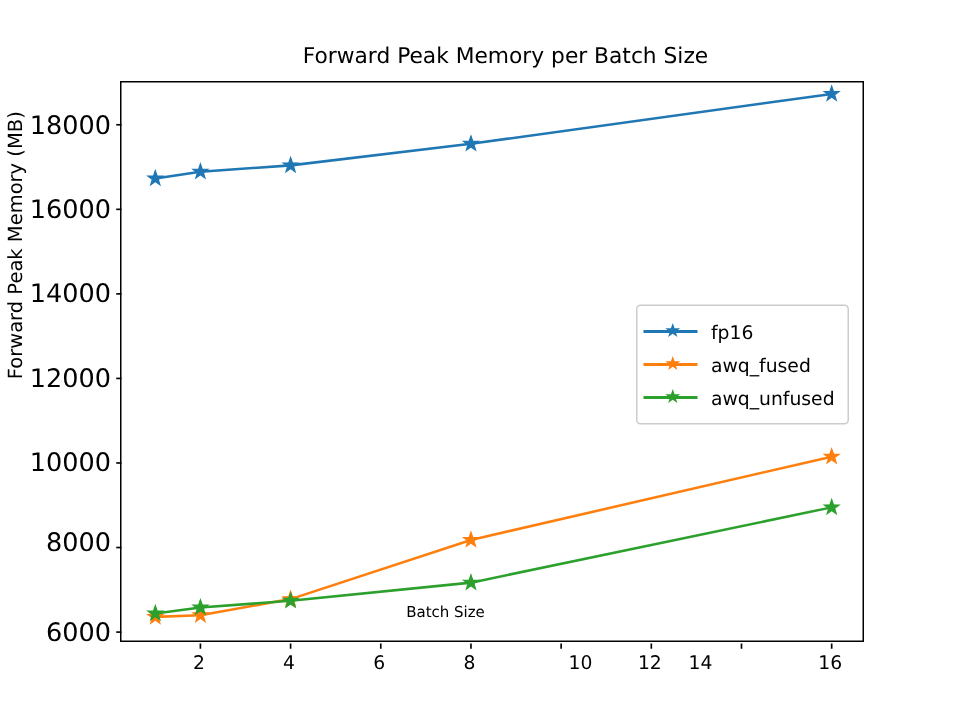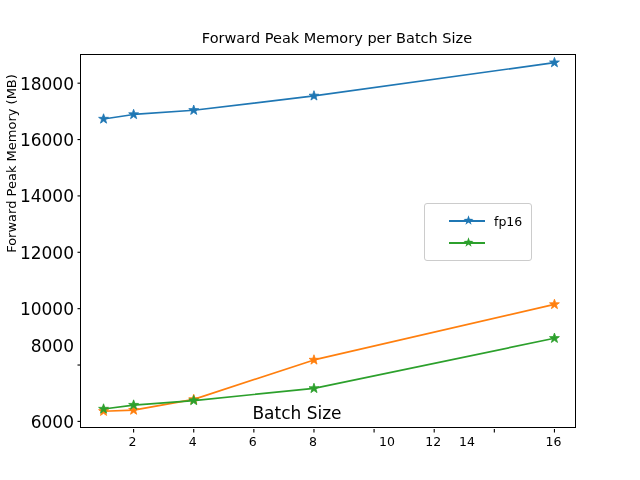--- a/index.html
+++ b/index.html
@@ -75,31 +75,31 @@
     transform: rotate(-90deg);
     transform-origin: center center;
     white-space: nowrap;
   }
   #xlabel {
     position: absolute;
     left: 0px;
     top: 403px;
     width: 594px;
     text-align: center;
-    font-size: 17px;
+    font-size: 10px;
     color: #000000;
   }
   #legend {
     position: absolute;
     left: 424px;
     top: 203px;
     border: 1px solid #cccccc;
     border-radius: 3px;
     background: #ffffff;
-    padding: 6px 9px 6px 24px;
+    padding: 6px 9px 6px 4px;
     box-sizing: border-box;
   }
   .legend-row {
     display: flex;
     align-items: center;
     height: 22px;
   }
   .legend-swatch {
     width: 36px;
     height: 14px;
@@ -180,21 +180,21 @@
             <path d="M112.73,340.33 L113.95,343.85 L117.67,343.93 L114.71,346.18 L115.78,349.74 L112.73,347.61 L109.67,349.74 L110.75,346.18 L107.78,343.93 L111.50,343.85 Z" fill="#2ca02c" stroke="#2ca02c" stroke-width="0.8"></path>
             <path d="M232.97,328.22 L234.19,331.73 L237.92,331.81 L234.95,334.06 L236.03,337.62 L232.97,335.50 L229.91,337.62 L230.99,334.06 L228.02,331.81 L231.75,331.73 Z" fill="#2ca02c" stroke="#2ca02c" stroke-width="0.8"></path>
             <path d="M473.45,278.05 L474.68,281.57 L478.40,281.64 L475.43,283.89 L476.51,287.45 L473.45,285.33 L470.40,287.45 L471.48,283.89 L468.51,281.64 L472.23,281.57 Z" fill="#2ca02c" stroke="#2ca02c" stroke-width="0.8"></path>
           </g>
         </g>
     </svg>
   </div>
 
   <div id="tick-labels-y">
       <div class="tick-label-y" style="right: 566px; top: 411.89px;">6000</div>
-      <div class="tick-label-y" style="right: 566px; top: 336px;">8000</div>
+      <div class="tick-label-y" style="right: 566px; top: 352px;">8000</div>
       <div class="tick-label-y" style="right: 566px; top: 299.155px;">10000</div>
       <div class="tick-label-y" style="right: 566px; top: 242.787px;">12000</div>
       <div class="tick-label-y" style="right: 566px; top: 186.419px;">14000</div>
       <div class="tick-label-y" style="right: 566px; top: 130.052px;">16000</div>
       <div class="tick-label-y" style="right: 566px; top: 73.6839px;">18000</div>
     </div>
   <div id="tick-labels-x">
       <div class="tick-label-x" style="left: 107.606px; width: 50px; top: 434px;">2</div>
       <div class="tick-label-x" style="left: 167.727px; width: 50px; top: 434px;">4</div>
       <div class="tick-label-x" style="left: 227.848px; width: 50px; top: 434px;">6</div>
@@ -210,21 +210,31 @@
         <span class="legend-swatch">
           <span class="lline" style="background: rgb(31, 119, 180);"></span>
           <svg class="lstar" viewBox="0 0 13 13">
             <path d="M6.50,1.30 L7.72,4.82 L11.45,4.89 L8.48,7.14 L9.56,10.71 L6.50,8.58 L3.44,10.71 L4.52,7.14 L1.55,4.89 L5.28,4.82 Z" fill="#1f77b4"></path>
           </svg>
         </span>
         <span class="legend-text">fp16</span>
       </div>
       <div class="legend-row">
         <span class="legend-swatch">
+          <span class="lline" style="background: rgb(255, 127, 14);"></span>
+          <svg class="lstar" viewBox="0 0 13 13">
+            <path d="M6.50,1.30 L7.72,4.82 L11.45,4.89 L8.48,7.14 L9.56,10.71 L6.50,8.58 L3.44,10.71 L4.52,7.14 L1.55,4.89 L5.28,4.82 Z" fill="#ff7f0e"></path>
+          </svg>
+        </span>
+        <span class="legend-text">awq_fused</span>
+      </div>
+      <div class="legend-row">
+        <span class="legend-swatch">
           <span class="lline" style="background: rgb(44, 160, 44);"></span>
           <svg class="lstar" viewBox="0 0 13 13">
             <path d="M6.50,1.30 L7.72,4.82 L11.45,4.89 L8.48,7.14 L9.56,10.71 L6.50,8.58 L3.44,10.71 L4.52,7.14 L1.55,4.89 L5.28,4.82 Z" fill="#2ca02c"></path>
           </svg>
         </span>
+        <span class="legend-text">awq_unfused</span>
       </div>
     </div>
 
 </div>
 
 </body></html>

